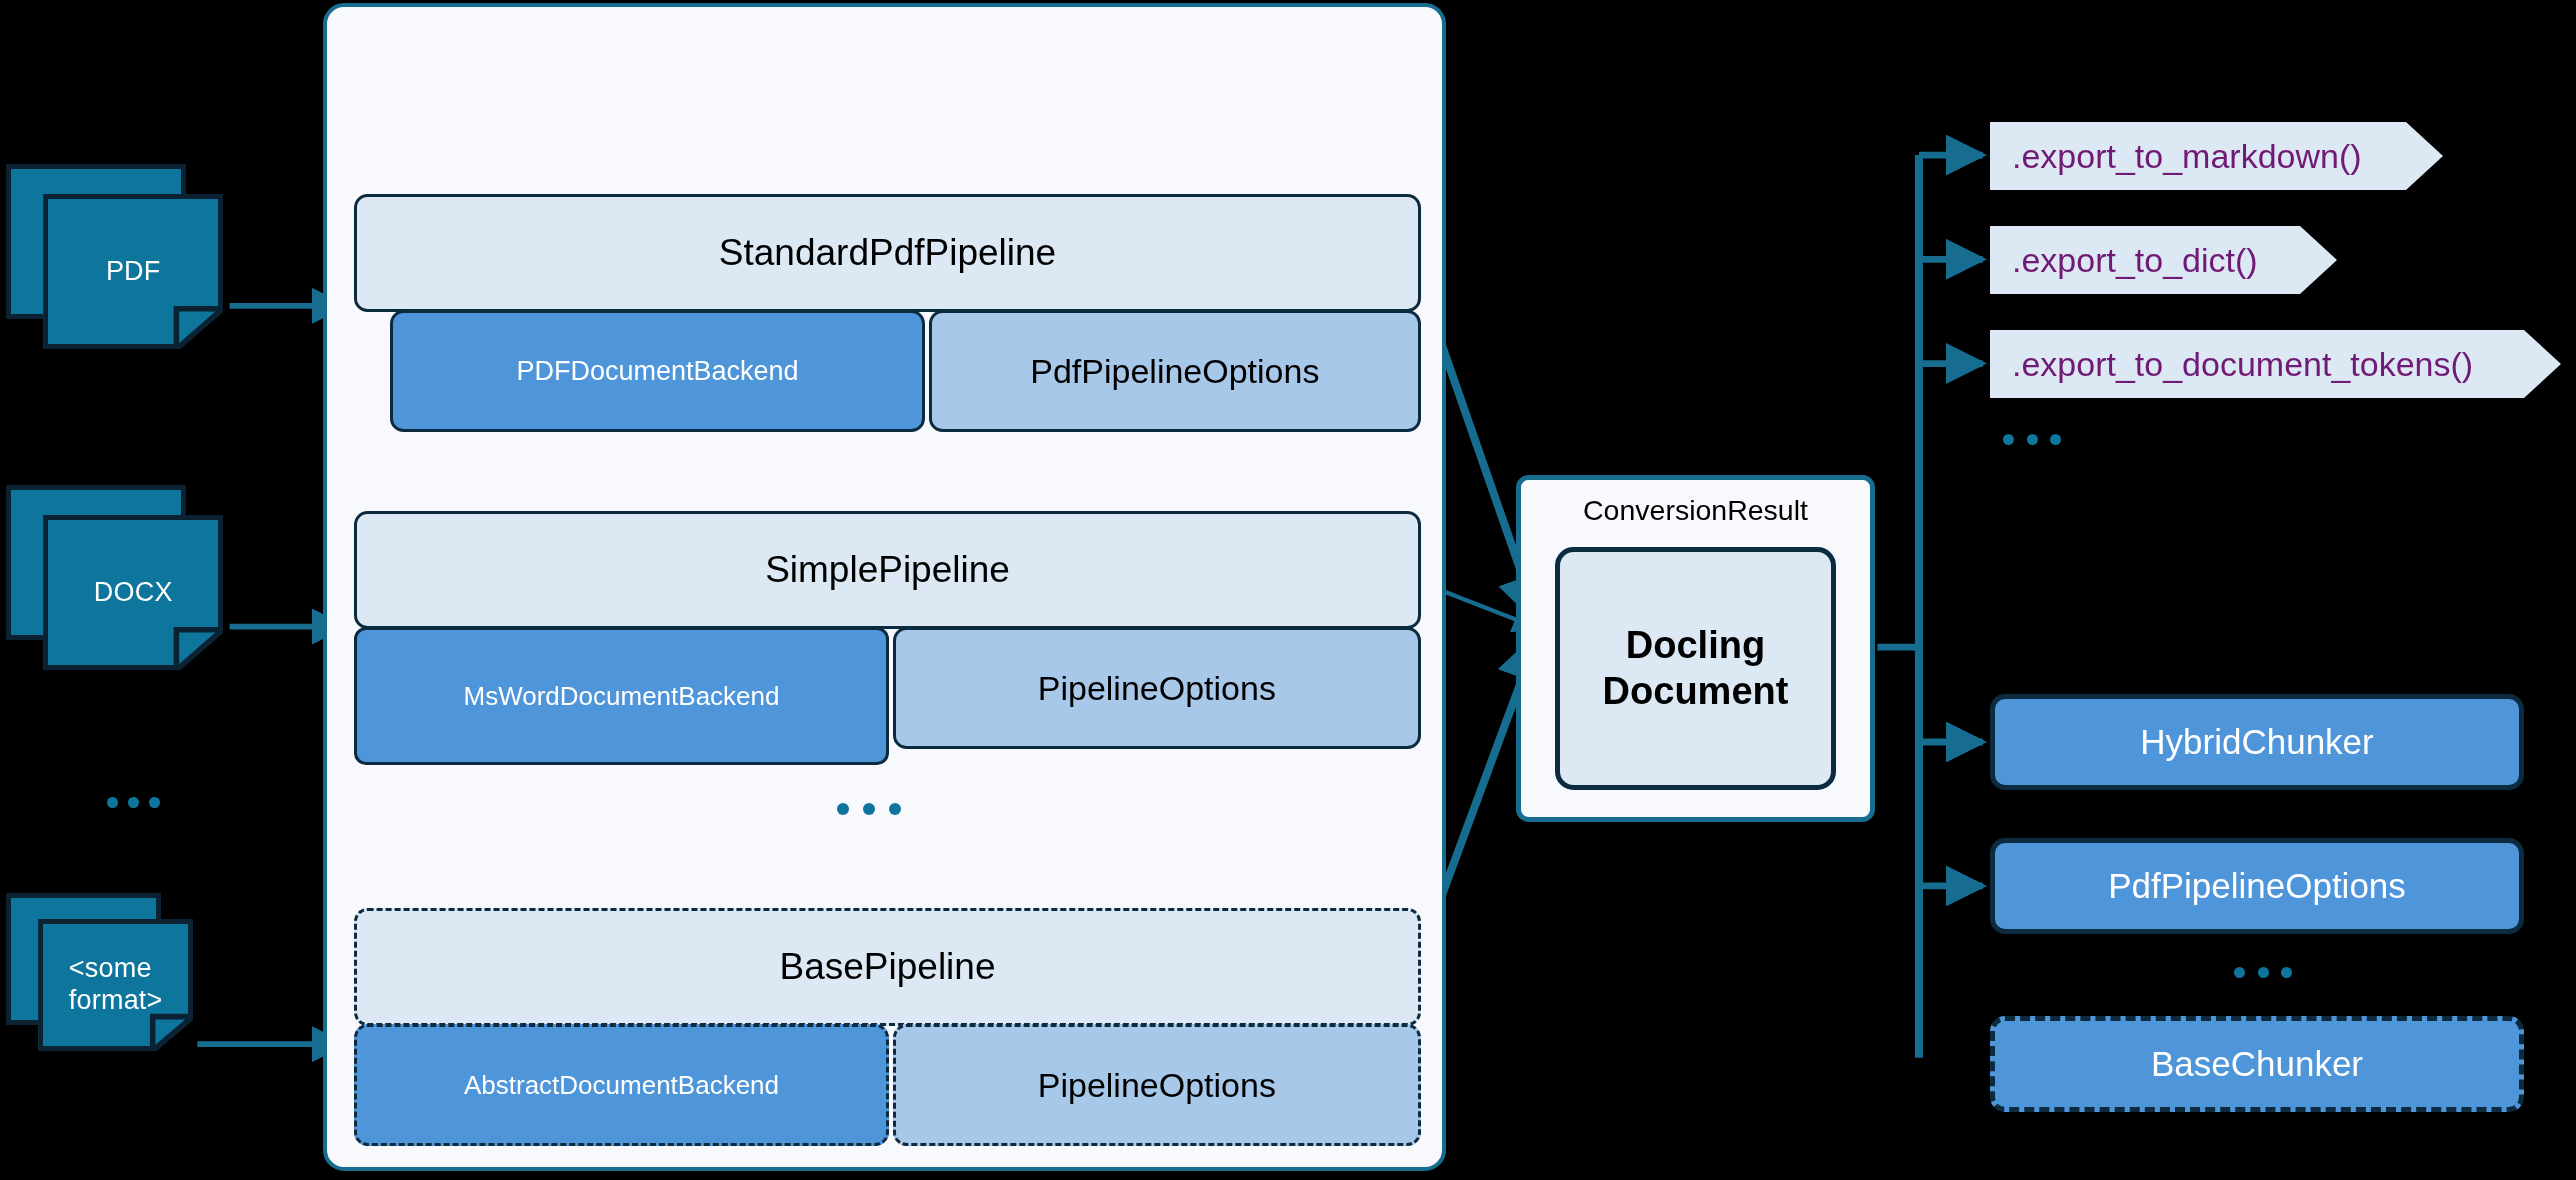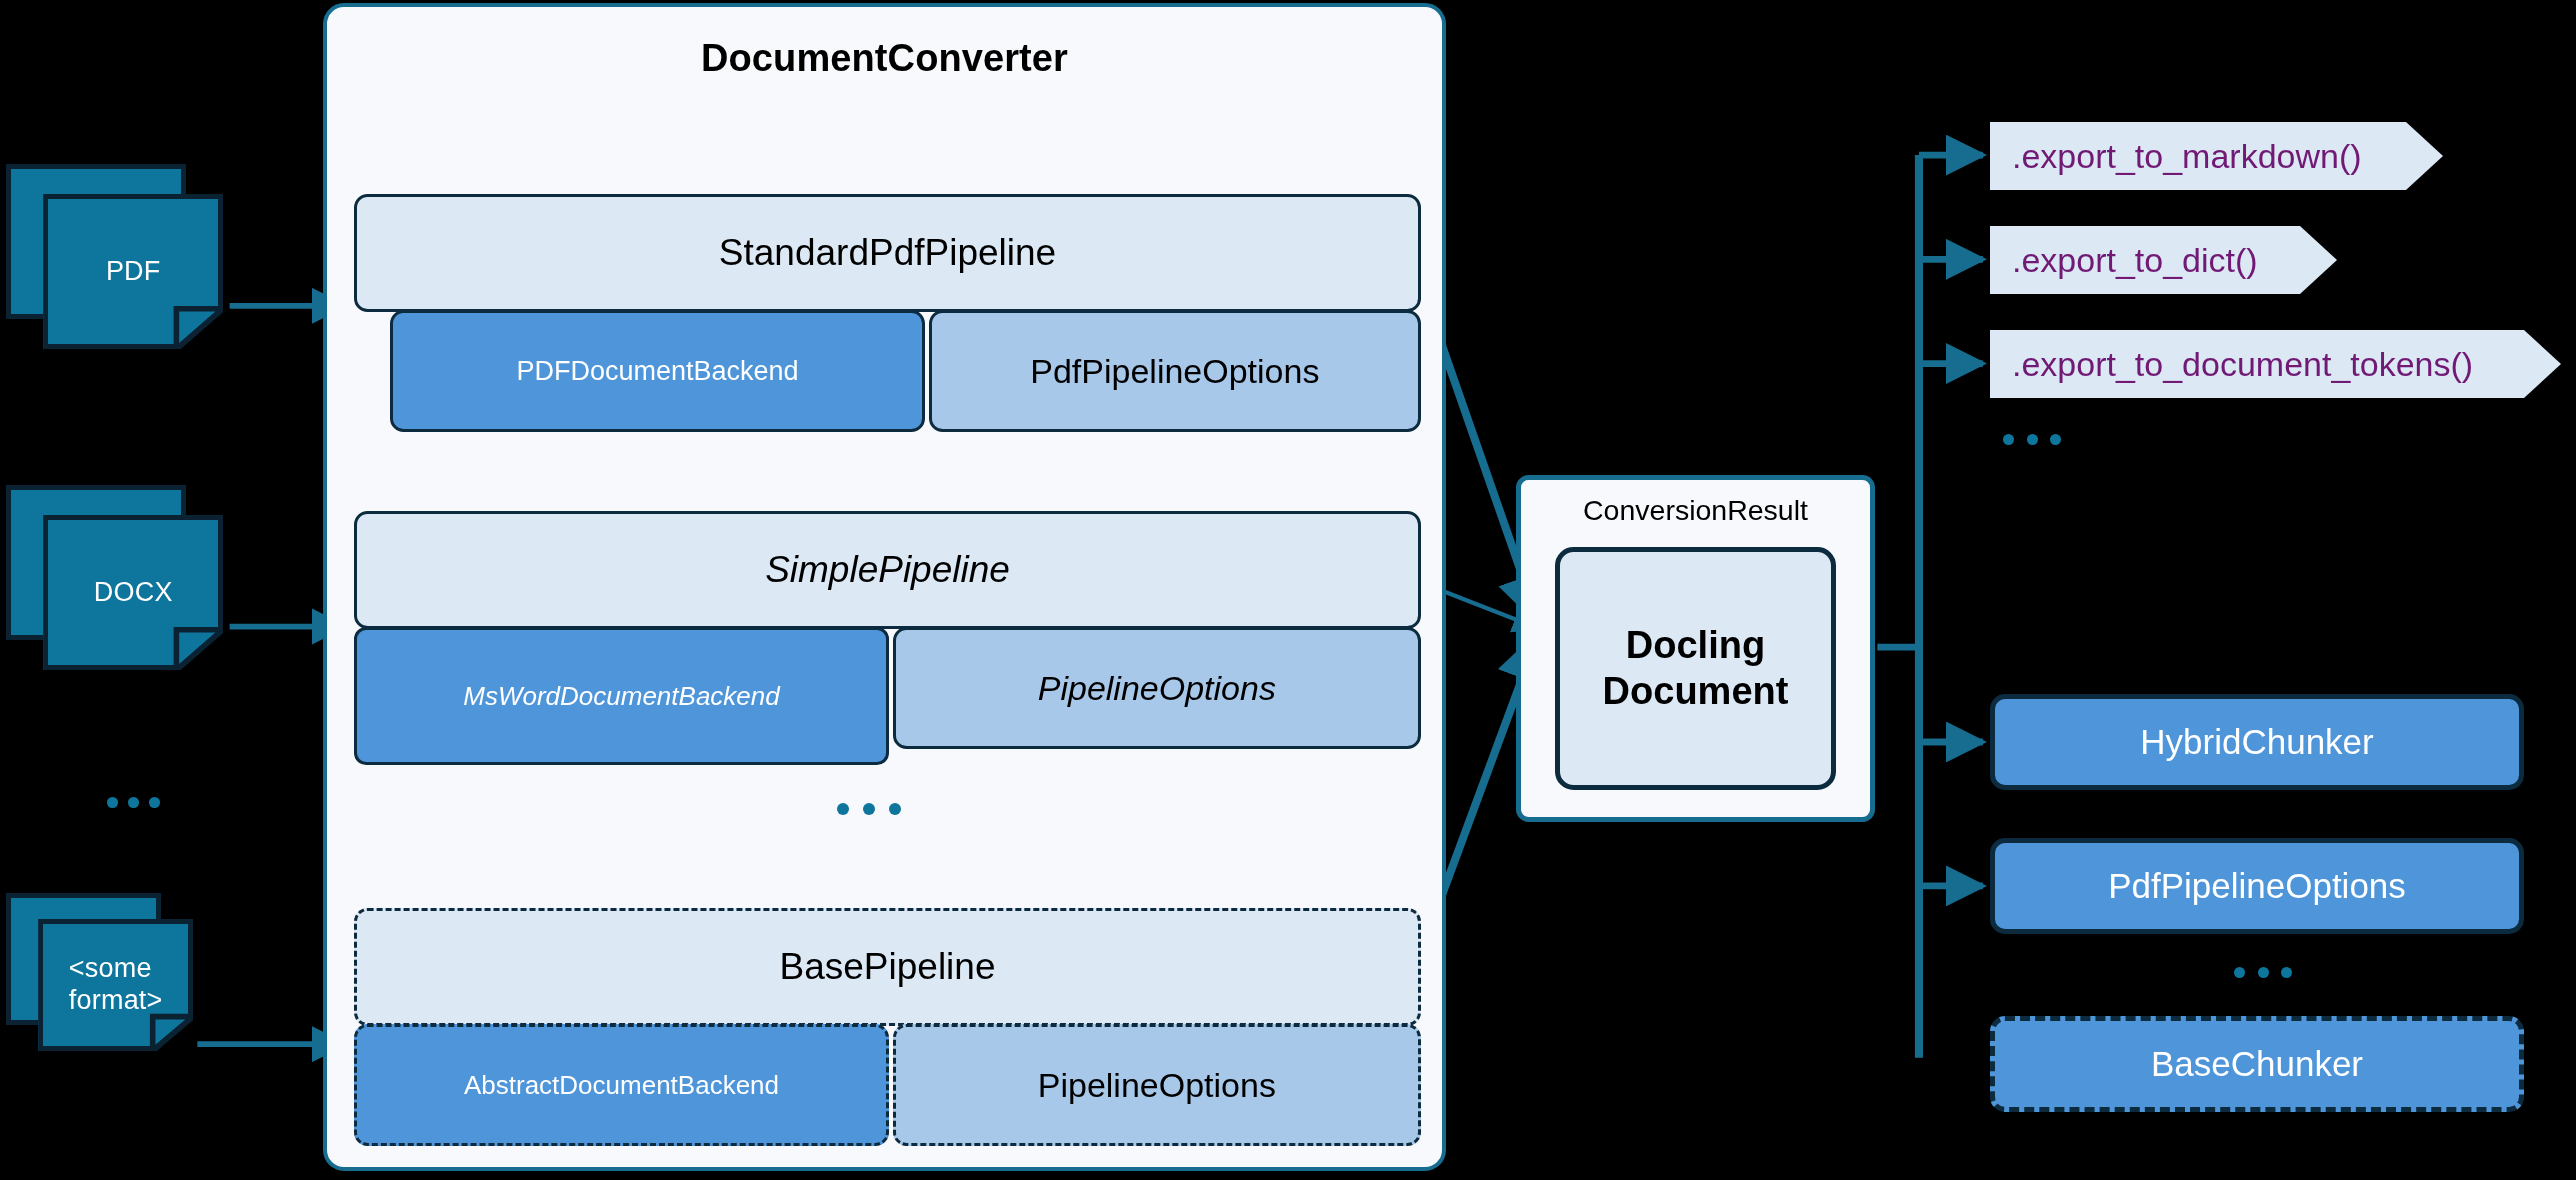--- a/index.html
+++ b/index.html
@@ -175,37 +175,36 @@
         <span>&lt;some</span><br>
         <span>format&gt;</span>
       </span>
     </div>
     <svg class="fold" viewBox="0 0 250 212">
       <path d="M250,157 L185,212 L185,157 Z" fill="#0e759d" stroke="#0b2233" stroke-width="9"></path>
     </svg>
   </div>
 
   <div id="converter-panel" style="left:323px;top:3.1px;width:1123px;height:1168px;">
-    <div id="converter-title" style="top:30px;font-size:38px;">DocumentConverter</div>
 
     <div class="pipeline" style="left:27px;top:187px;width:1067px;">
       <div class="pipe-head" style="height:118px;font-size:37px;border-radius:13.6px;">
         <span>StandardPdfPipeline</span>
       </div>
       <div class="pipe-row">
         <div class="pipe-backend" style="flex:0 0 535px;height:122px;font-size:27px;border-radius:13.6px;margin-left:36px;">
           <span>PDFDocumentBackend</span>
         </div>
         <div class="pipe-options" style="height:122px;font-size:34px;border-radius:13.6px;">
           <span>PdfPipelineOptions</span>
         </div>
       </div>
     </div>
 
-    <div class="pipeline" style="left:27px;top:504px;width:1067px;font-style:italic;">
+    <div class="pipeline" style="left:27px;top:504px;width:1067px;">
       <div class="pipe-head" style="height:118px;font-size:37px;border-radius:13.6px;">
         <span>SimplePipeline</span>
       </div>
       <div class="pipe-row">
         <div class="pipe-backend" style="flex:0 0 535px;height:138px;font-size:26px;border-radius:12px;">
           <span>MsWordDocumentBackend</span>
         </div>
         <div class="pipe-options" style="height:122px;font-size:34px;border-radius:13.6px;">
           <span>PipelineOptions</span>
         </div>

